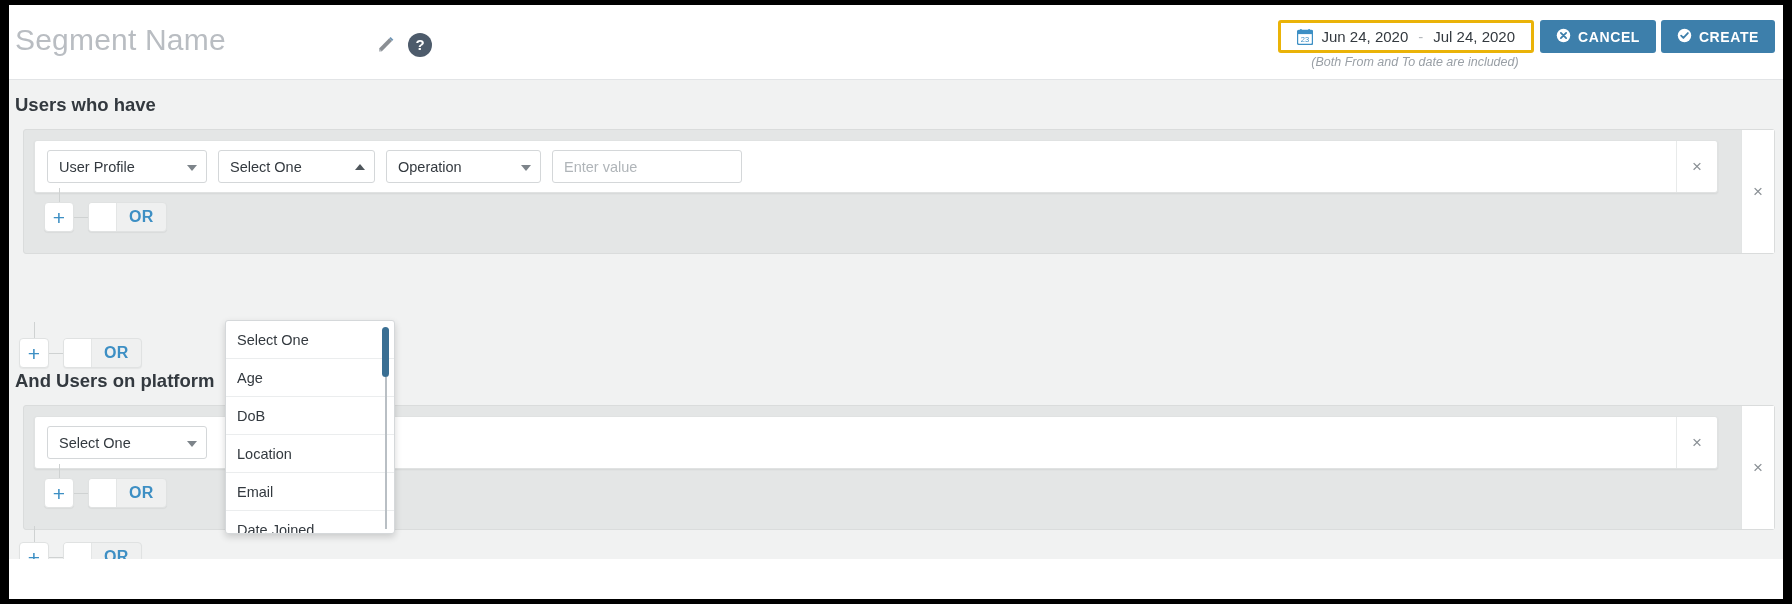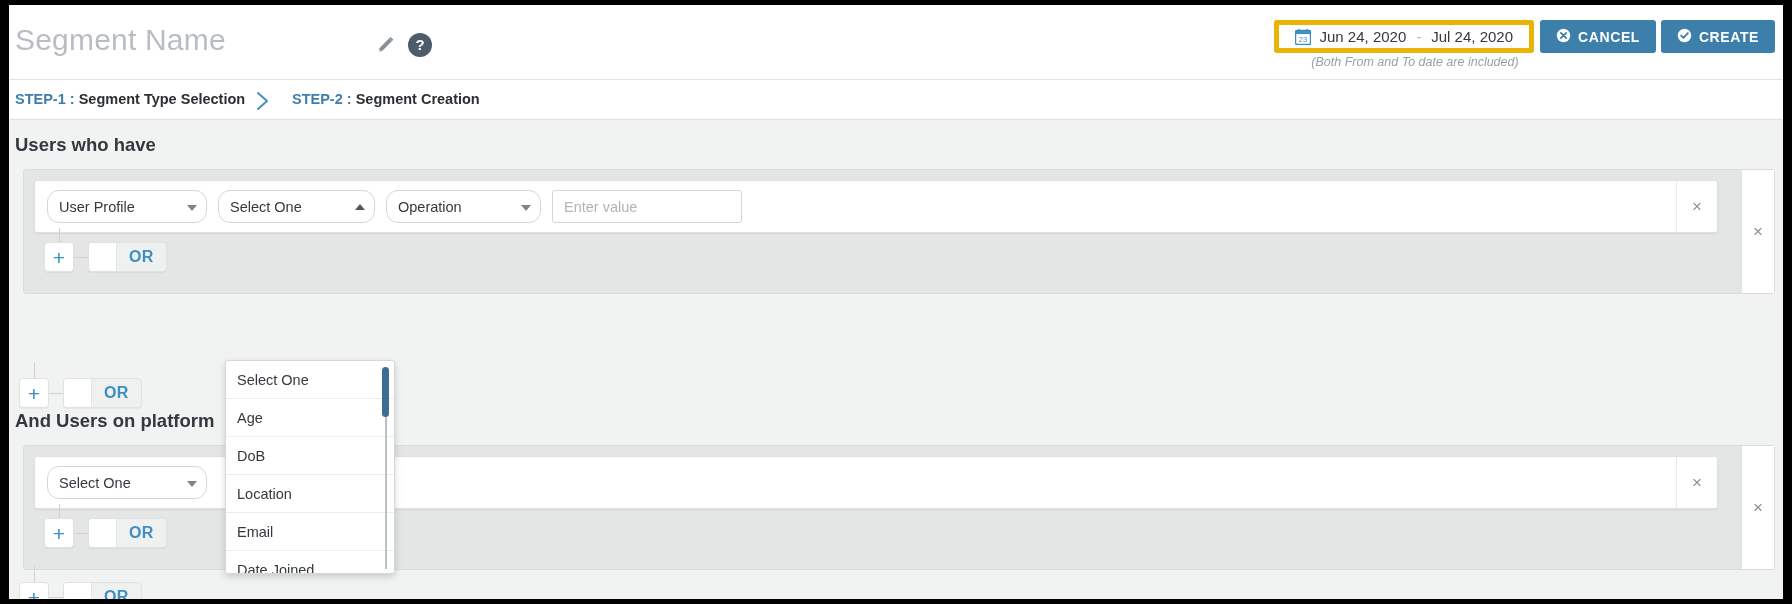--- a/index.html
+++ b/index.html
@@ -50,21 +50,21 @@
     line-height: 24px;
     text-align: center;
     cursor: pointer;
   }
 
   .daterange {
     position: absolute;
     right: 249px; top: 15px;
     height: 33px;
     min-width: 238px;
-    border: 5px solid #eab308;
+    border: 3px solid #eab308;
     border-radius: 3px;
     background: #fff;
     display: flex;
     align-items: center;
     gap: 9px;
     padding: 0 16px;
     cursor: pointer;
   }
   .cal-icon { width: 16px; height: 16px; flex: 0 0 auto; }
   .dr-text { font-size: 15px; color: #33393f; white-space: nowrap; }
@@ -190,21 +190,21 @@
     color: #8b9196;
     line-height: 1;
     font-family: "Liberation Sans", sans-serif;
   }
 
   
   .sel {
     position: relative;
     height: 33px;
     border: 1px solid #d4d7d9;
-    border-radius: 12px;
+    border-radius: 3px;
     background: #fff;
     display: flex;
     align-items: center;
     padding: 0 26px 0 11px;
     font-size: 14.5px;
     color: #33393f;
     cursor: pointer;
     white-space: nowrap;
   }
   .sel.w160 { width: 160px; }
@@ -359,33 +359,20 @@
       <span>
         <svg width="15" height="15" viewBox="0 0 16 16">
           <circle cx="8" cy="8" r="7.2" fill="#fff"></circle>
           <path d="M4.4 8.2 L6.8 10.6 L11.6 5.4" stroke="#3d7fab" stroke-width="1.9" fill="none" stroke-linecap="round" stroke-linejoin="round"></path>
         </svg>
       </span>
       <span>CREATE</span>
     </button>
   </div>
 
-  <div class="steps">
-    <div class="step step-1">
-      <span class="num">STEP-1 :</span><span> Segment Type Selection</span>
-    </div>
-    <span class="step-chevron">
-      <svg width="22" height="22" viewBox="0 0 22 22">
-        <path d="M6 3 L15 11 L6 19" stroke="#4a8fbd" stroke-width="2" fill="none" stroke-linecap="round" stroke-linejoin="round"></path>
-      </svg>
-    </span>
-    <div class="step step-2">
-      <span class="num">STEP-2 :</span><span> Segment Creation</span>
-    </div>
-  </div>
 
   <div class="body">
 
     <div style="position:absolute;left:0;top:14px;">
       <div class="sec-heading">Users who have</div>
     </div>
 
     <div class="group-band" style="position:absolute;left:0;top:49px;width:1752px;height:125px;">
 
       <div class="cond-card">

